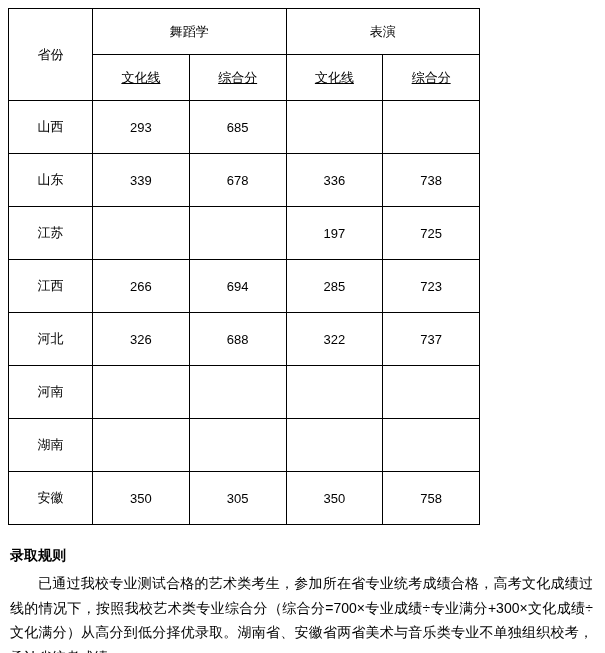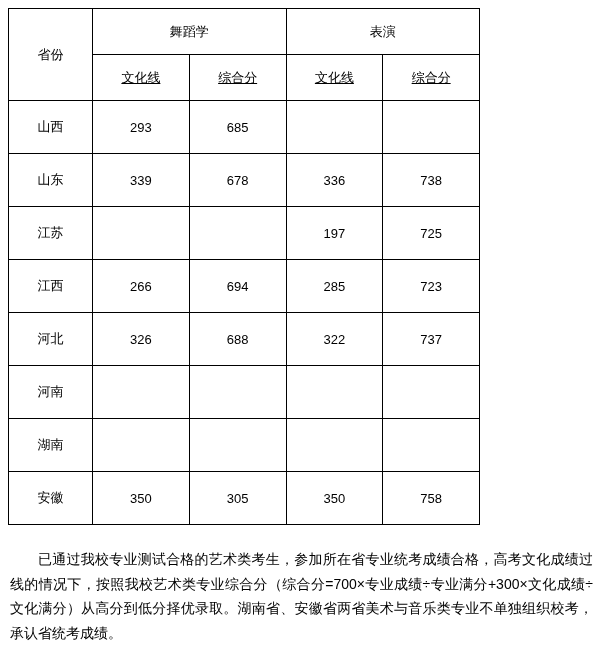--- a/index.html
+++ b/index.html
@@ -159,16 +159,17 @@
         <td class="prov-cell">安徽</td>
         <td class="num-cell">350</td>
         <td class="num-cell">305</td>
         <td class="num-cell">350</td>
         <td class="num-cell">758</td>
       </tr>
     </tbody>
   </table>
 
   <div class="rules">
+    <div class="rules-title">录取规则</div>
     <div class="rules-body">已通过我校专业测试合格的艺术类考生，参加所在省专业统考成绩合格，高考文化成绩过线的情况下，按照我校艺术类专业综合分（综合分=700×专业成绩÷专业满分+300×文化成绩÷文化满分）从高分到低分择优录取。湖南省、安徽省两省美术与音乐类专业不单独组织校考，承认省统考成绩。</div>
   </div>
 
 </div>
 
 </body></html>

